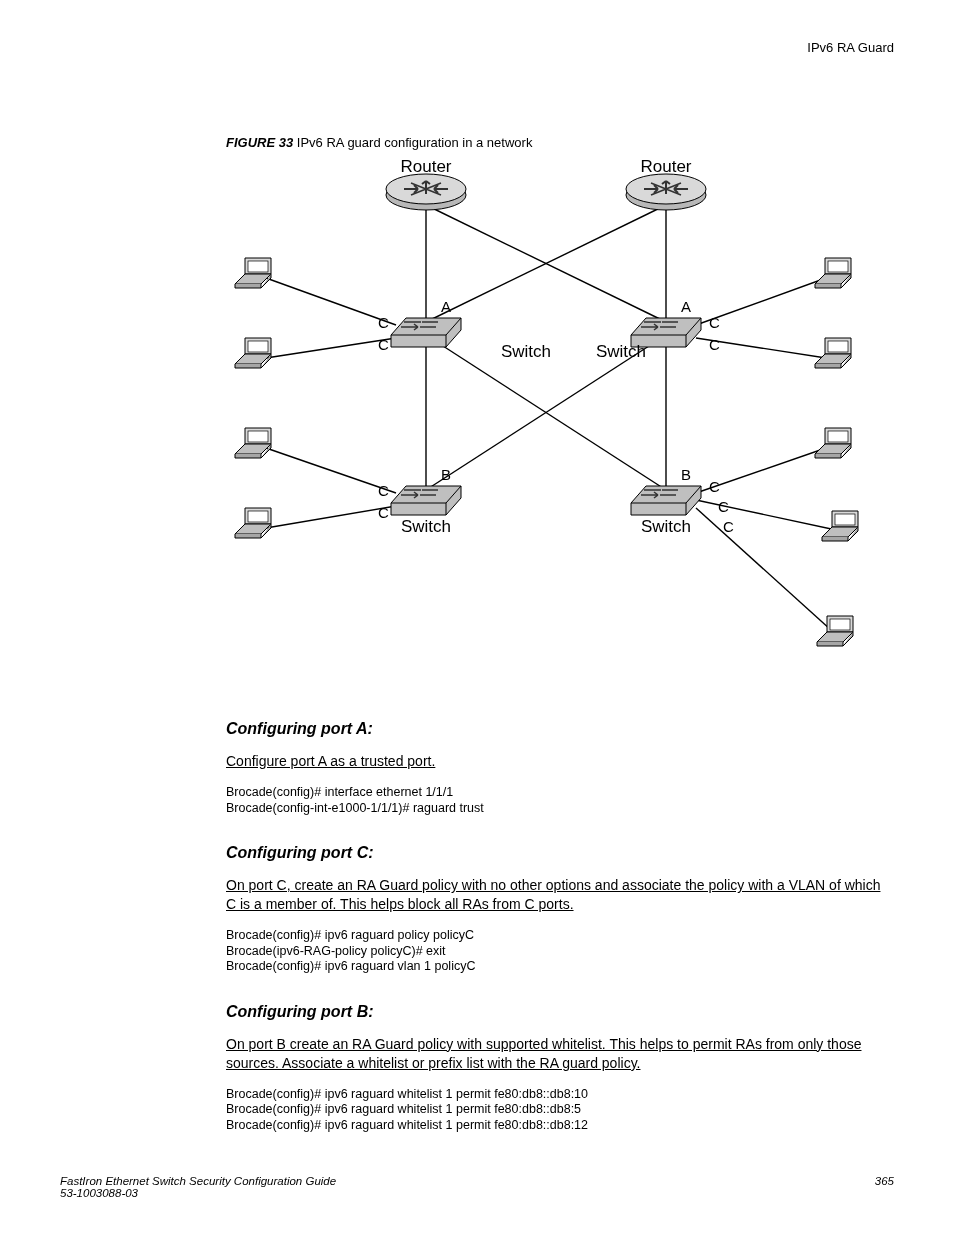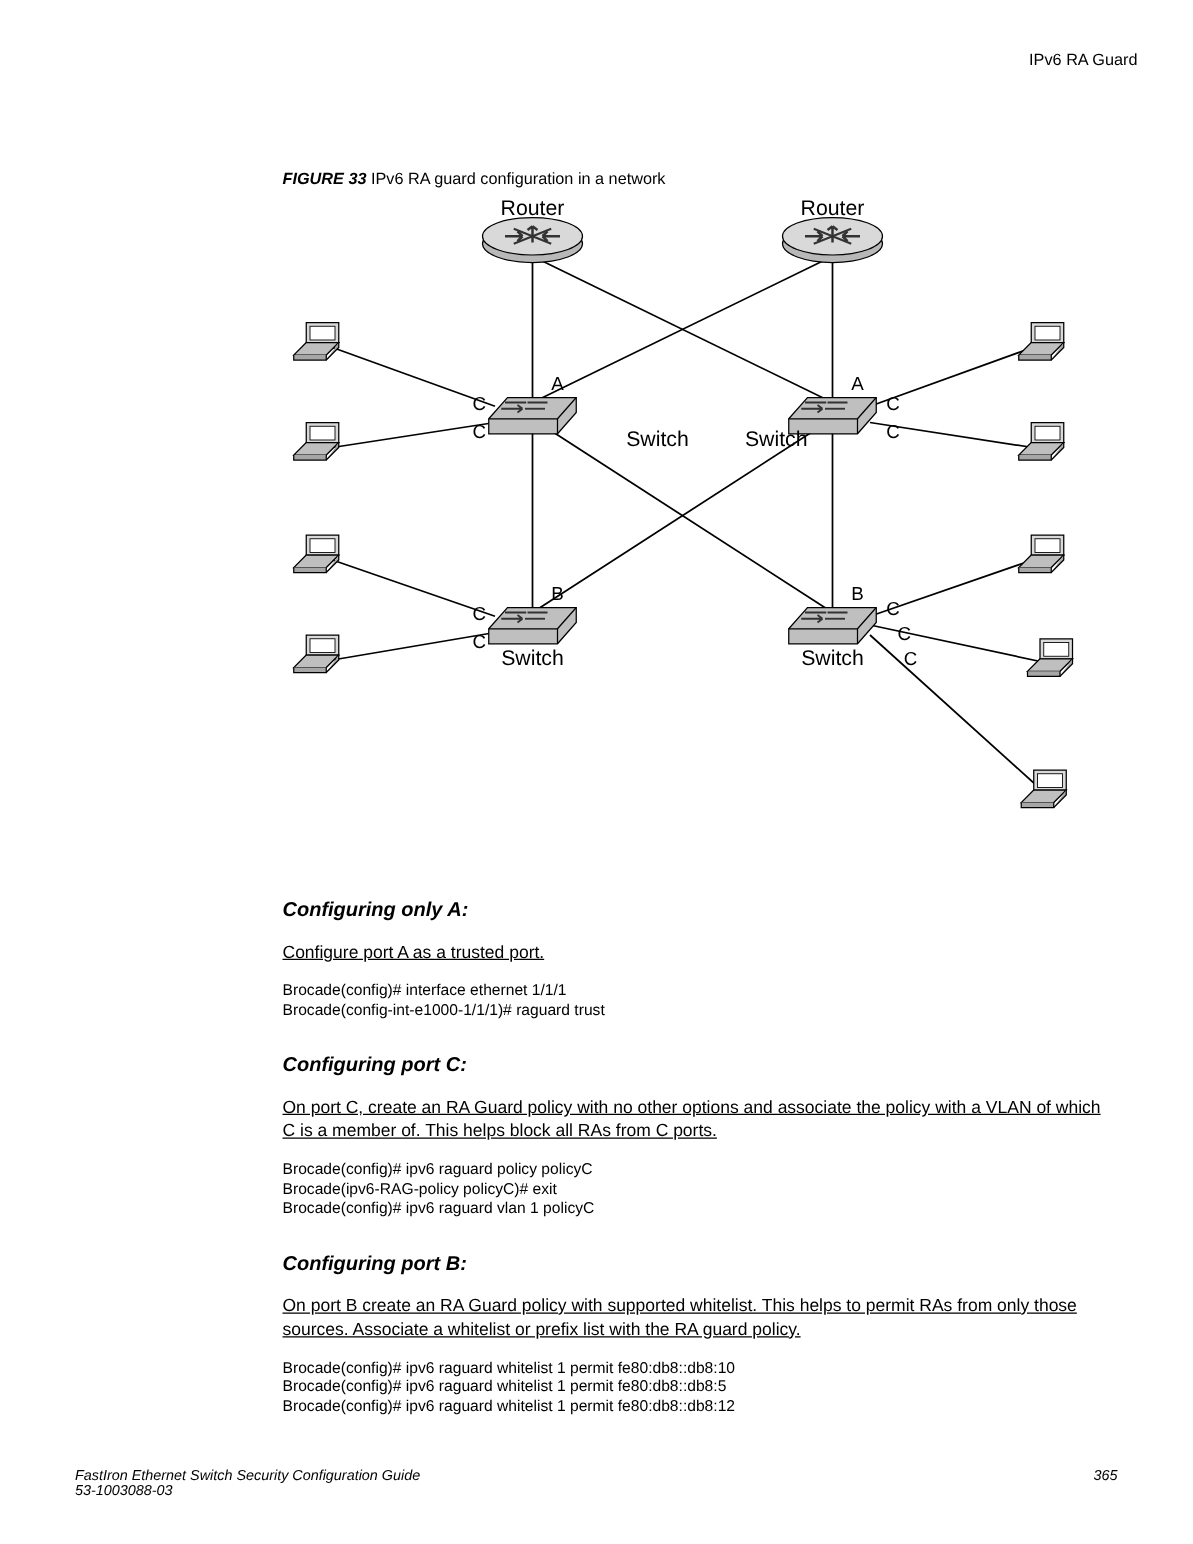--- a/index.html
+++ b/index.html
@@ -8,21 +8,21 @@
     width: 954px;
     height: 1235px;
     background: #fff;
     color: #000;
     position: relative;
     padding: 40px 60px 40px 226px;
   }
   .running-header {
     position: absolute;
     top: 40px;
-    right: 44px;
+    right: 60px;
     font-size: 13px;
     margin-left: 24px;
   }
   .figure-caption {
     font-size: 13px;
     margin-top: 95px;
     margin-bottom: 10px;
   }
   .figure-caption .bold { font-weight: bold; font-style: italic; }
   .diagram-wrap {
@@ -171,21 +171,21 @@
       <text x="152" y="336">C</text>
       <text x="152" y="358">C</text>
 
       <text x="483" y="332">C</text>
       <text x="492" y="352">C</text>
       <text x="497" y="372">C</text>
     </g>
   </svg>
 </div>
 
-<div class="section-h">Configuring only A:</div>
+<div class="section-h">Configuring port A:</div>
 <p class="body-p">Configure port A as a trusted port.</p>
 <pre class="code">Brocade(config)# interface ethernet 1/1/1
 Brocade(config-int-e1000-1/1/1)# raguard trust</pre>
 
 <div class="section-h">Configuring port C:</div>
 <p class="body-p">On port C, create an RA Guard policy with no other options and associate the policy with a VLAN of which C is a member of. This helps block all RAs from C ports.</p>
 <pre class="code">Brocade(config)# ipv6 raguard policy policyC
 Brocade(ipv6-RAG-policy policyC)# exit
 Brocade(config)# ipv6 raguard vlan 1 policyC</pre>
 

